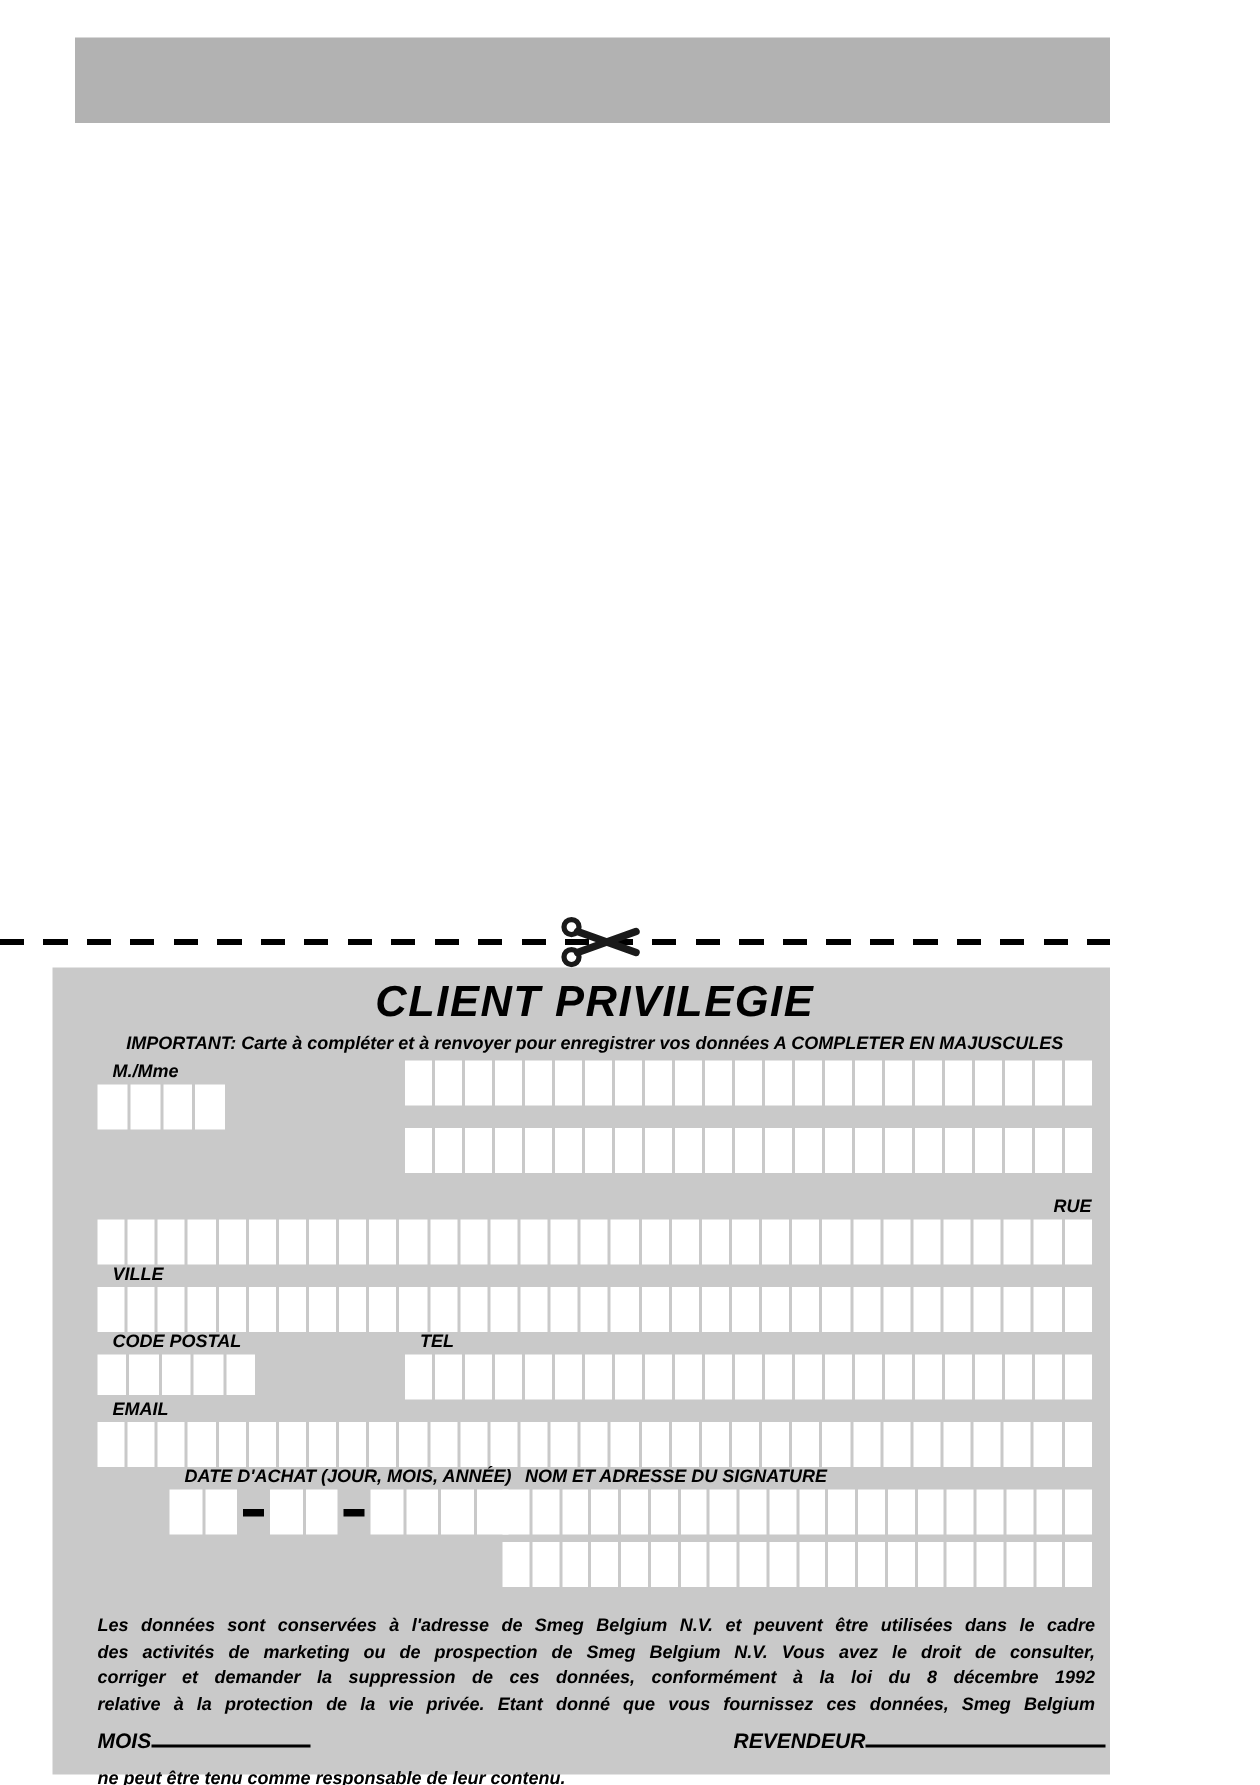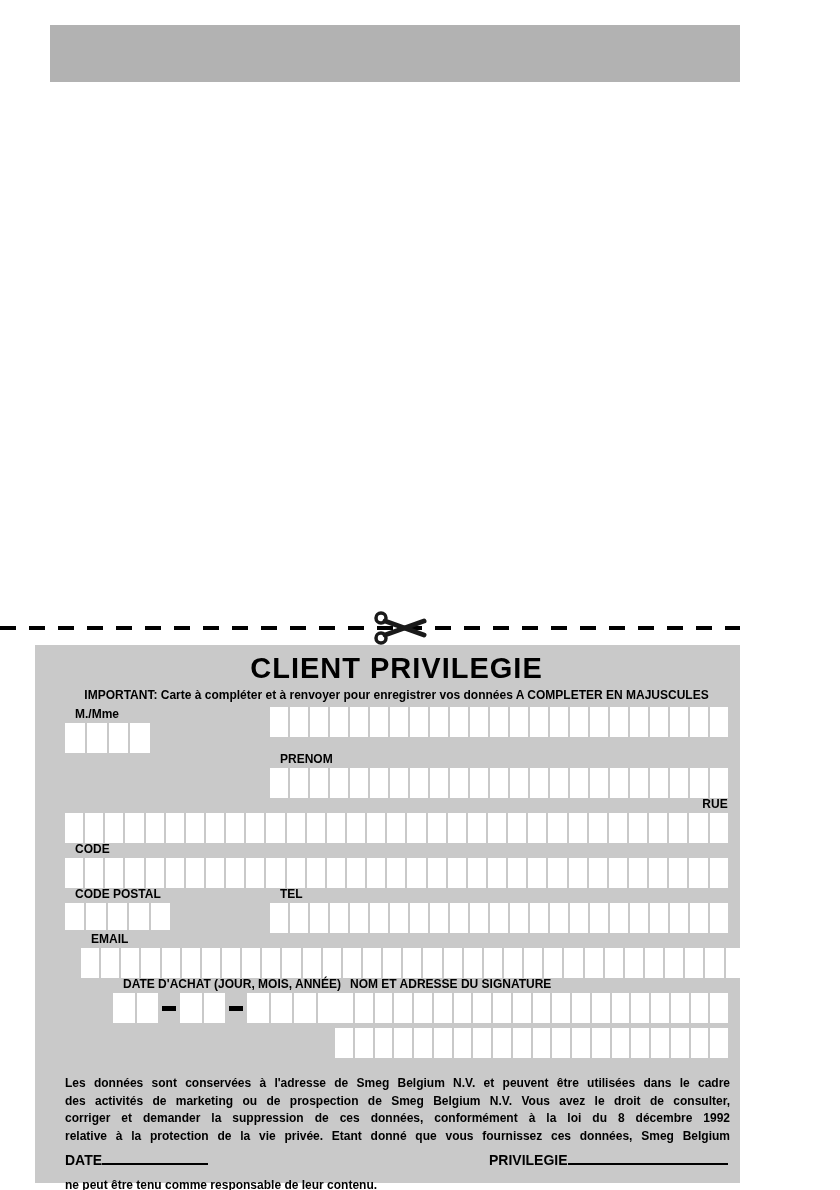--- a/index.html
+++ b/index.html
@@ -5,21 +5,21 @@
   :root{
     --band-bg:#b2b2b2;
     --card-bg:#c9c9c9;
     --cell-bg:#ffffff;
     --line-color:#000000;
     --text-color:#000000;
   }
   *{box-sizing:border-box;margin:0;padding:0;}
   html,body{background:#ffffff;}
   body{font-family:"Liberation Sans", sans-serif;color:var(--text-color);}
-  .page{position:relative;width:740px;height:1190px;background:#ffffff;overflow:hidden;}
+  .page{position:relative;width:740px;height:1190px;background:#ffffff;overflow:hidden;font-style:italic;}
 
   .top-band{position:absolute;left:50px;top:25px;width:747px;height:57px;background:var(--band-bg);}
 
   .cut-h{position:absolute;left:0;top:626px;width:789px;height:4px;
          background:repeating-linear-gradient(90deg,var(--line-color) 0 16px,transparent 16px 29px);}
   .cut-v{position:absolute;left:786px;top:626px;width:4px;height:564px;
          background:repeating-linear-gradient(180deg,var(--line-color) 0 14px,transparent 14px 27px);}
 
   .scissors{position:absolute;}
   .scissors-h{left:374px;top:609px;}
@@ -43,21 +43,21 @@
   .w215  .cell{width:21.5px;}
   .w1775 .cell{width:17.75px;}
 
   .g-civility{left:30px;top:62px;}
   .g-nom{left:235px;top:62px;}
   .g-prenom{left:235px;top:107px;}
   .g-rue{left:30px;top:152px;text-align:right;}
   .g-ville{left:30px;top:197px;}
   .g-cp{left:30px;top:242px;}
   .g-tel{left:235px;top:242px;}
-  .g-email{left:46px;top:287px;}
+  .g-email{left:30px;top:287px;}
   .g-date{left:30px;top:332px;margin-left:48px;}
   .g-rev-label{left:305px;top:332px;}
   .g-rev-rows{left:300px;top:348px;display:flex;flex-direction:column;gap:5px;}
 
   .date-row{display:flex;align-items:center;}
   .date-row .cells{margin:0;}
   .date-dash{width:14px;height:5px;background:var(--line-color);margin:0 4px;flex:none;}
 
   .legal{position:absolute;left:30px;top:430px;width:665px;
          font-size:12px;font-weight:bold;line-height:17.5px;}
@@ -132,21 +132,20 @@
           <div class="cell"></div>
           <div class="cell"></div>
           <div class="cell"></div>
           <div class="cell"></div>
           <div class="cell"></div>
           <div class="cell"></div>
         </div>
     </div>
 
     <div class="fgroup g-prenom">
-      <div class="flabel">PRENOM</div>
       <div class="cells w18">
           <div class="cell"></div>
           <div class="cell"></div>
           <div class="cell"></div>
           <div class="cell"></div>
           <div class="cell"></div>
           <div class="cell"></div>
           <div class="cell"></div>
           <div class="cell"></div>
           <div class="cell"></div>
@@ -200,21 +199,21 @@
           <div class="cell"></div>
           <div class="cell"></div>
           <div class="cell"></div>
           <div class="cell"></div>
           <div class="cell"></div>
           <div class="cell"></div>
         </div>
     </div>
 
     <div class="fgroup g-ville">
-      <div class="flabel">CODE</div>
+      <div class="flabel">VILLE</div>
       <div class="cells w1815">
           <div class="cell"></div>
           <div class="cell"></div>
           <div class="cell"></div>
           <div class="cell"></div>
           <div class="cell"></div>
           <div class="cell"></div>
           <div class="cell"></div>
           <div class="cell"></div>
           <div class="cell"></div>
@@ -397,18 +396,18 @@
     </div>
 
     <div class="legal">
       <div class="legal-line">Les données sont conservées à l'adresse de Smeg Belgium N.V. et peuvent être utilisées dans le cadre</div>
       <div class="legal-line">des activités de marketing ou de prospection de Smeg Belgium N.V. Vous avez le droit de consulter,</div>
       <div class="legal-line">corriger et demander la suppression de ces données, conformément à la loi du 8 décembre 1992</div>
       <div class="legal-line">relative à la protection de la vie privée. Etant donné que vous fournissez ces données, Smeg Belgium</div>
       <div class="legal-line last">ne peut être tenu comme responsable de leur contenu.</div>
     </div>
 
-    <div class="footer-item footer-date"><span>DATE</span><span class="fline fline-date"></span></div>
-
-    <div class="footer-item footer-sig"><span>PRIVILEGIE</span><span class="fline fline-sig"></span></div>
+    <div class="footer-item footer-date"><span>MOIS</span><span class="fline fline-date"></span></div>
+
+    <div class="footer-item footer-sig"><span>REVENDEUR</span><span class="fline fline-sig"></span></div>
 
   </div>
 </div>
 
 </body></html>

